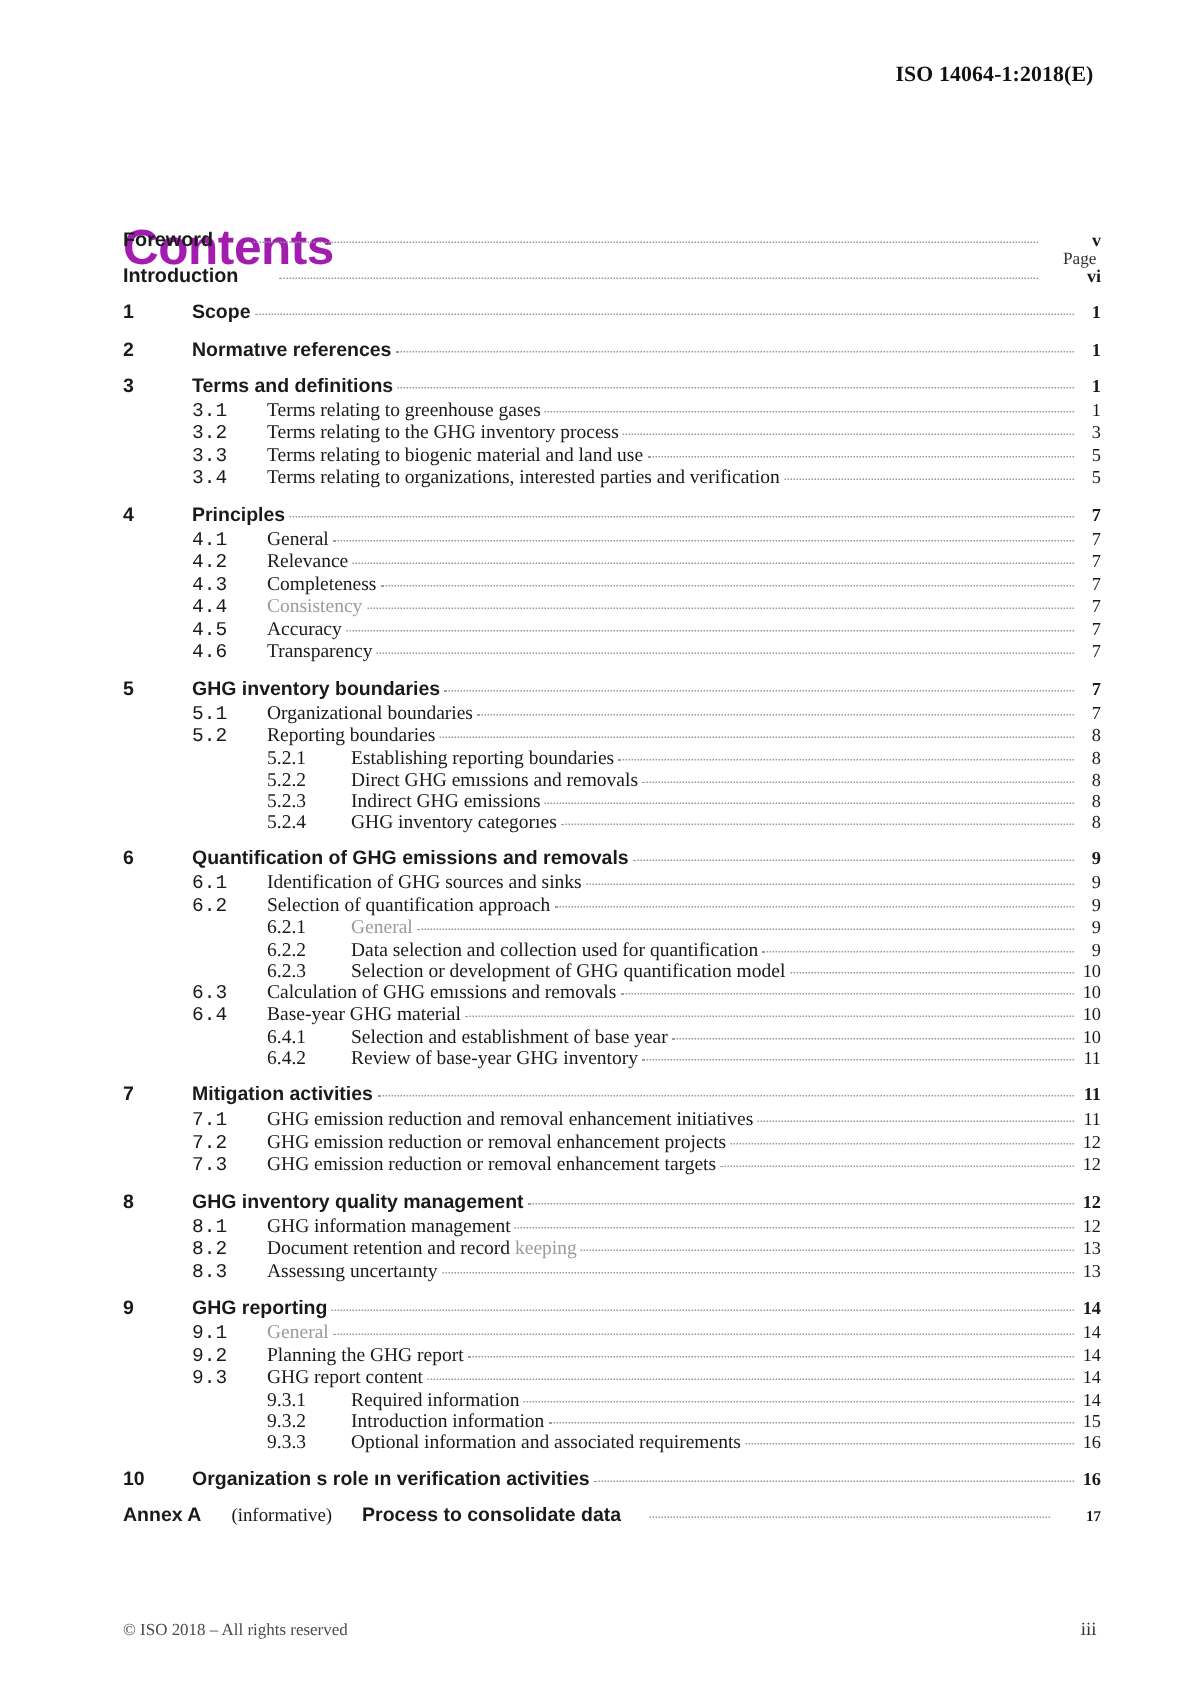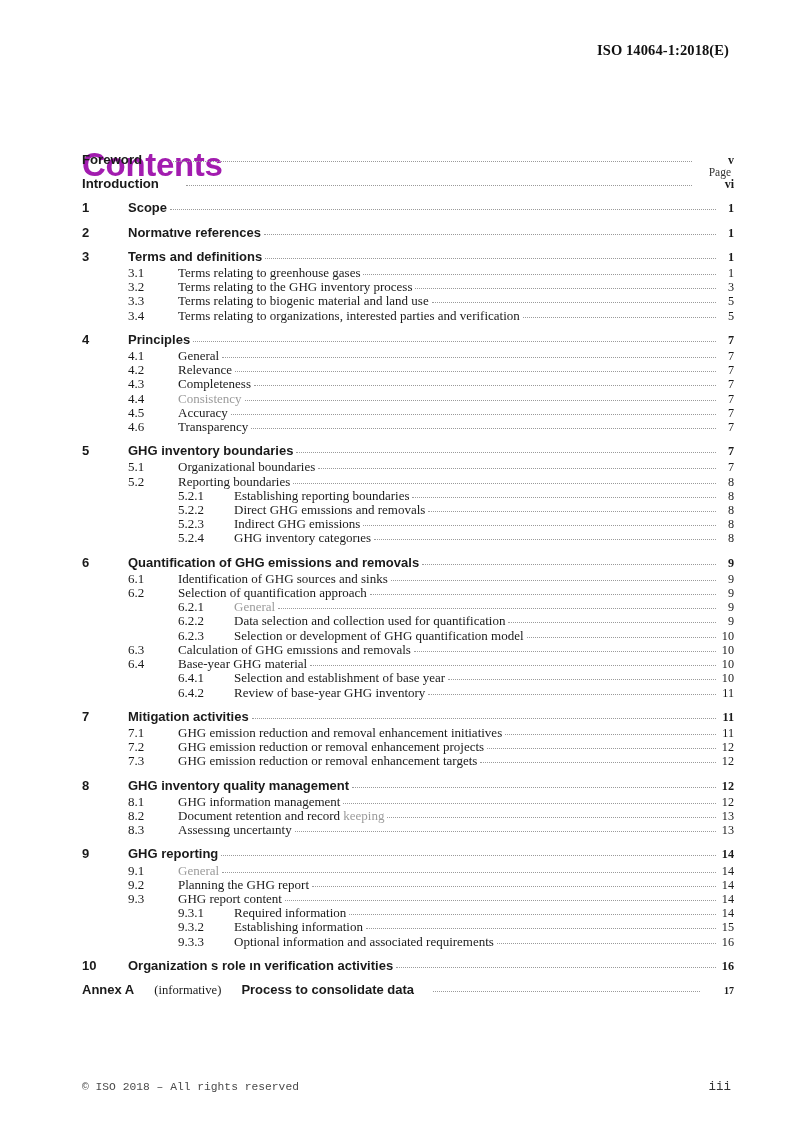--- a/index.html
+++ b/index.html
@@ -111,21 +111,21 @@
   }
   .lvl1 .num { width: 46px; }
   .lvl1 .pg { font-family: "Liberation Serif", serif; font-weight: bold; font-size: 12.2px; }
 
   .lvl2 {
     font-family: "Liberation Serif", serif;
     font-weight: normal;
     font-size: 13px;
     margin-bottom: 1px;
   }
-  .lvl2 .num { width: 50px; margin-left: 46px; }
+  .lvl2 .num { width: 50px; margin-left: 46px; font-family: Liberation Mono, monospace; }
   .lvl2 .pg { font-size: 12.2px; }
 
   .lvl3 {
     font-family: "Liberation Serif", serif;
     font-weight: normal;
     font-size: 13px;
     margin-bottom: 1px;
   }
   .lvl3 .num { width: 56px; margin-left: 96px; }
   .lvl3 .pg { font-size: 12.2px; }
@@ -154,21 +154,21 @@
 
   
   .footer {
     position: absolute;
     bottom: 28px;
     left: 82px;
     right: 60px;
     display: flex;
     align-items: baseline;
     justify-content: space-between;
-    font-family: Liberation Mono, monospace;
+    font-family: Liberation Serif, serif;
     font-size: 11.3px;
     color: #4a4a4a;
   }
   .footer-right {
     font-size: 12.5px;
     color: #333;
   }
 </style>
 </head>
 <body>
@@ -452,21 +452,21 @@
         <span class="pg">14</span>
       </div>
       <div class="toc-row lvl3">
         <span class="num">9.3.1</span>
         <span class="label">Required information</span>
         <span class="leader"></span>
         <span class="pg">14</span>
       </div>
       <div class="toc-row lvl3">
         <span class="num">9.3.2</span>
-        <span class="label">Establishing information</span>
+        <span class="label">Introduction information</span>
         <span class="leader"></span>
         <span class="pg">15</span>
       </div>
       <div class="toc-row lvl3">
         <span class="num">9.3.3</span>
         <span class="label">Optional information and associated requirements</span>
         <span class="leader"></span>
         <span class="pg">16</span>
       </div>
       <div class="toc-row lvl1 gap-top">

